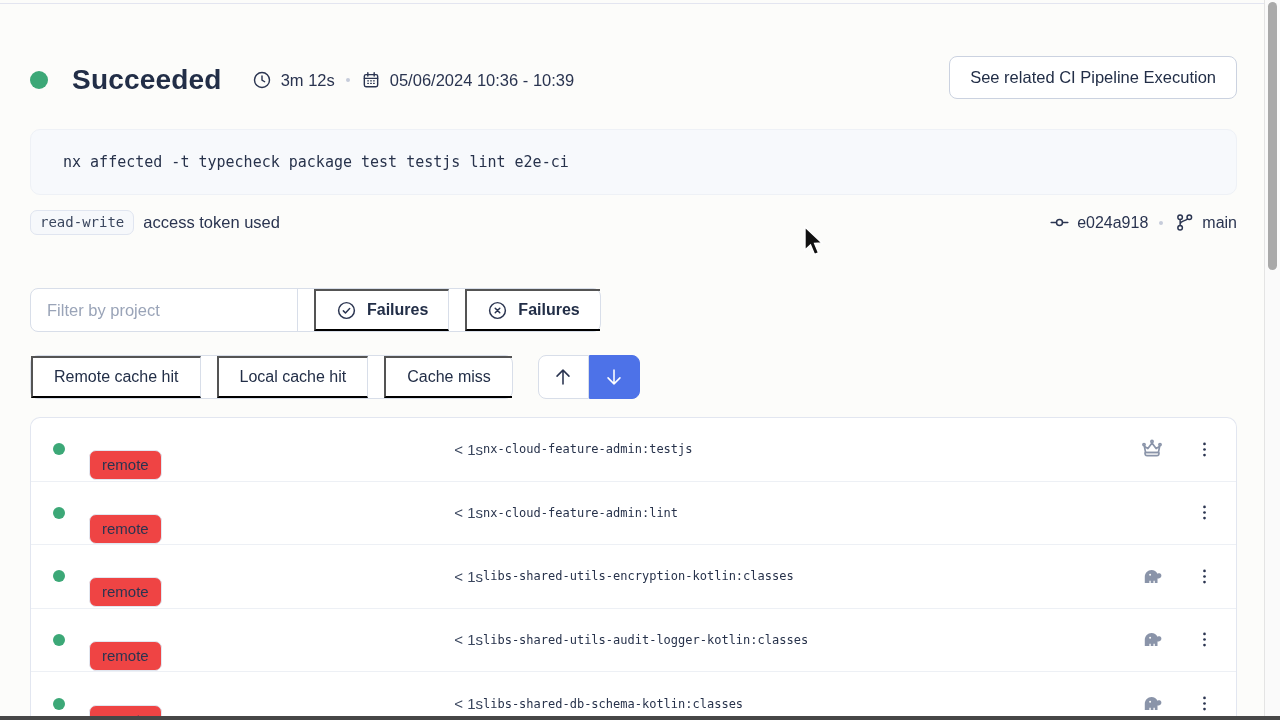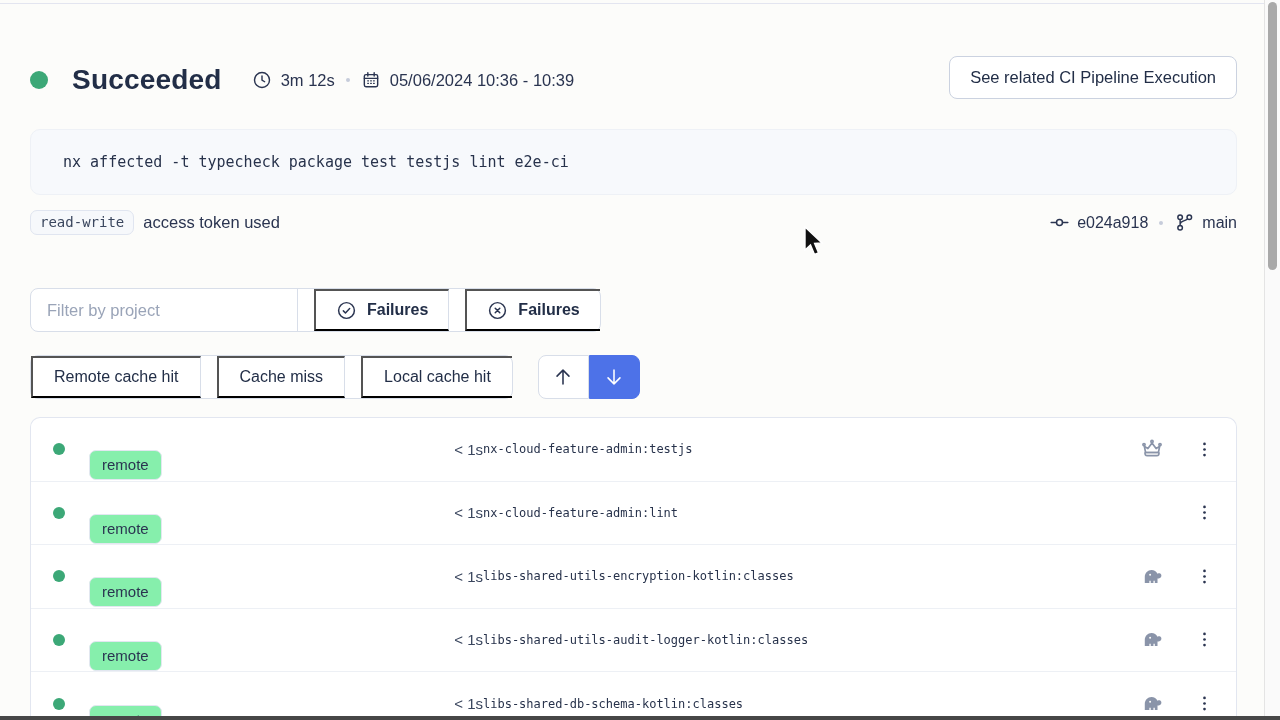--- a/index.html
+++ b/index.html
@@ -61,21 +61,21 @@
   .arrow-group { margin-left:25px; border:none; }
   .arrow-btn { width:51px; height:44px; display:flex; align-items:center; justify-content:center; background:#fff; border:1px solid #D8DEE9; cursor:pointer; }
   .arrow-btn.up { border-radius:8px 0 0 8px; }
   .arrow-btn.down { border-radius:0 8px 8px 0; border-color:#4D72E8; background:#4D72E8; }
 
   
   .task-card { margin-top:18px; background:#fff; border:1px solid #E2E6F0; border-radius:10px 10px 0 0; border-bottom:none; overflow:hidden; }
   .task-row { display:flex; align-items:center; height:63.5px; border-bottom:1px solid #EDF0F5; padding:0 22px 0 22px; }
   .task-row:last-child { border-bottom:none; }
   .t-dot { width:12px; height:12px; border-radius:50%; background:#3CA877; flex:0 0 auto; }
-  .t-badge { margin-left:24px; font-size:15px; color:#2A3450; background:#86efac; border:1px solid #E2E7F0; border-radius:7px; padding:5px 12px 6px;margin-top:32px; }
+  .t-badge { margin-left:24px; font-size:15px; color:#2A3450; background:#ef4444; border:1px solid #E2E7F0; border-radius:7px; padding:5px 12px 6px;margin-top:32px; }
   .t-cell-left { width:150px; display:flex; align-items:center; flex:0 0 auto; }
   .t-duration { width:280px; text-align:right; font-size:15px; color:#3A465E; flex:0 0 auto; }
   .t-name { flex:1; font-family:"DejaVu Sans Mono", monospace; font-size:12px; color:#27324B; }
   .t-tool { width:28px; display:flex; justify-content:center; margin-right:28px; }
   .t-kebab { width:20px; display:flex; justify-content:center; cursor:pointer; }
 
   
   .scrollbar { position:absolute; top:0; right:0; width:16px; height:720px; background:#FAFAFA; border-left:1px solid #E4E4E4; }
   .scroll-thumb { position:absolute; top:2px; left:3px; width:9px; height:268px; border-radius:5px; background:#A9A9A9; }
   .bottombar { position:absolute; left:0; bottom:0; width:1280px; height:4px; background:#474747; }
@@ -165,22 +165,22 @@
             </svg>
         </span>
         <span class="seg-label">Failures</span>
       </button>
     </div>
   </div>
 
   <div class="filters2">
     <div class="seg-group cache-group">
       <button class="seg">Remote cache hit</button>
+      <button class="seg">Local cache hit</button>
       <button class="seg">Cache miss</button>
-      <button class="seg">Local cache hit</button>
     </div>
 
 
     <div class="arrow-group" style="display:flex">
       <button class="arrow-btn up">
         <svg class="stroke" width="22" height="22" viewBox="0 0 24 24">
             <path d="M12 19.5V4.5M5.5 11L12 4.5 18.5 11"></path>
           </svg>
       </button>
       <button class="arrow-btn down">

